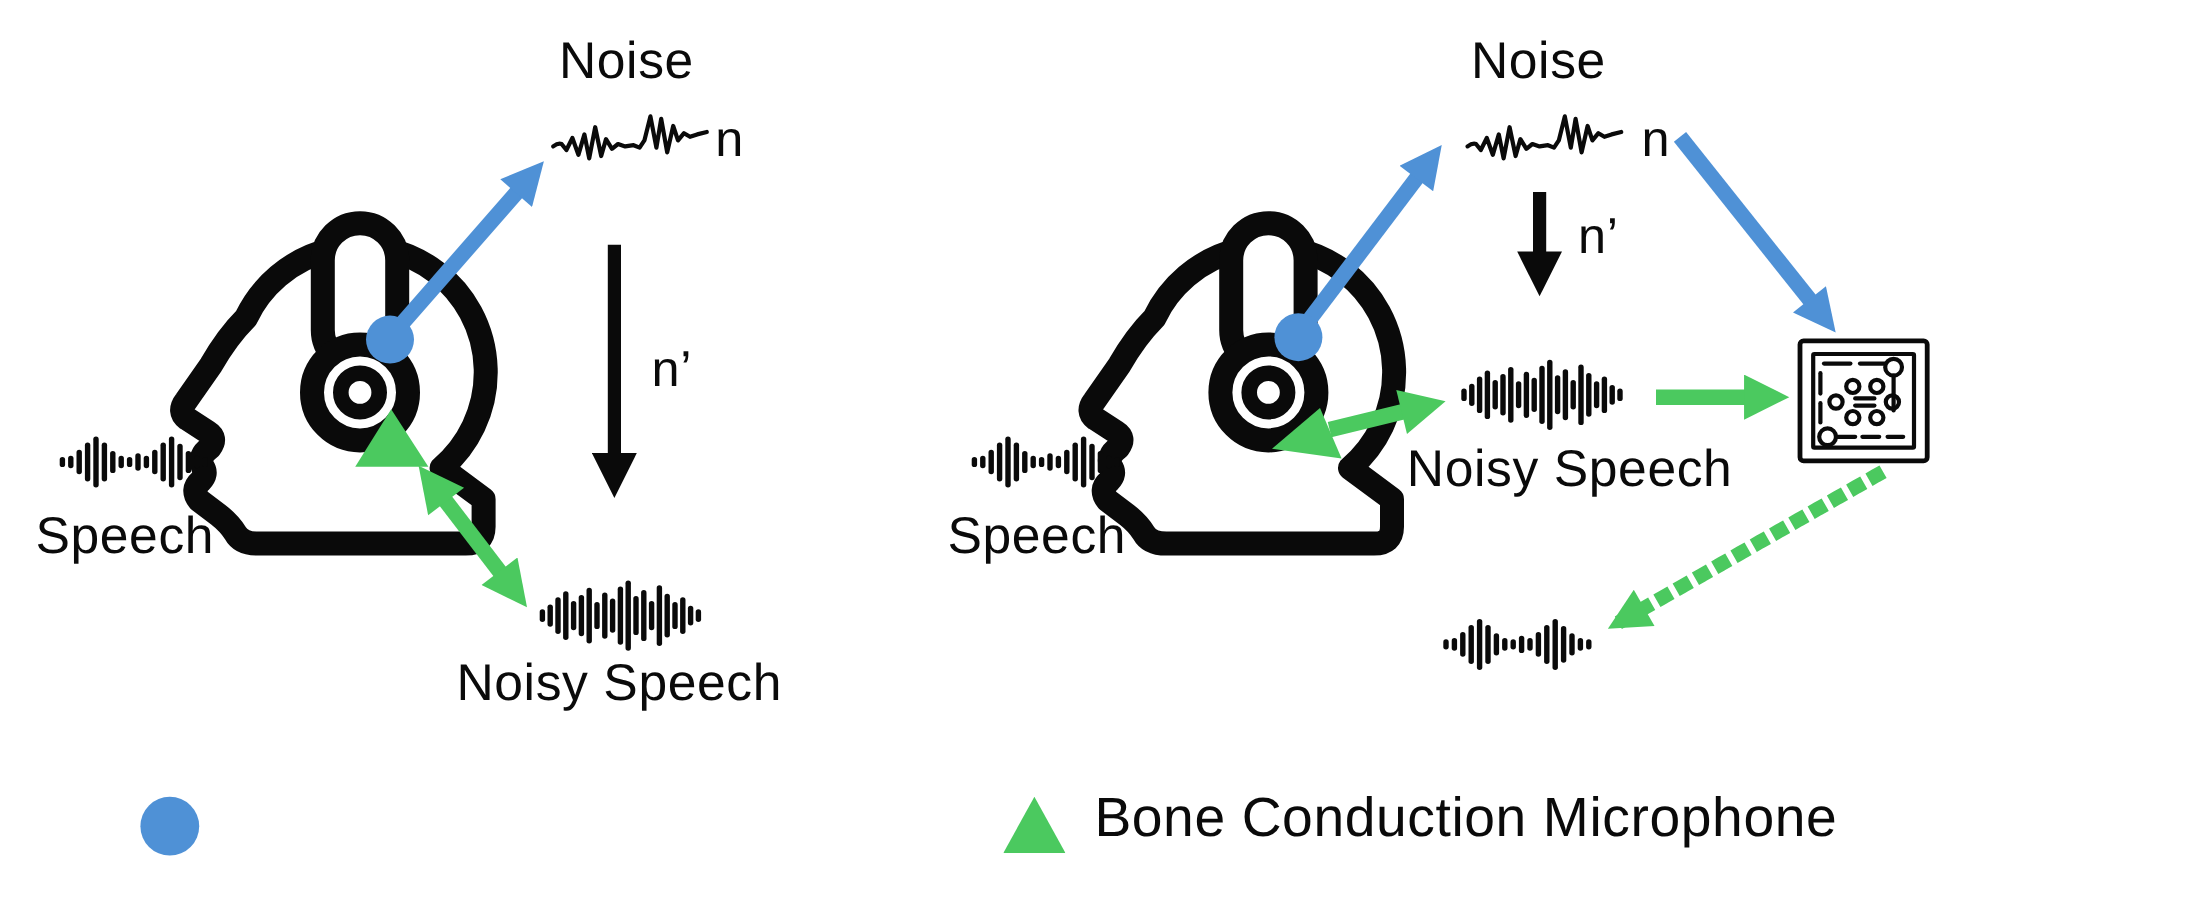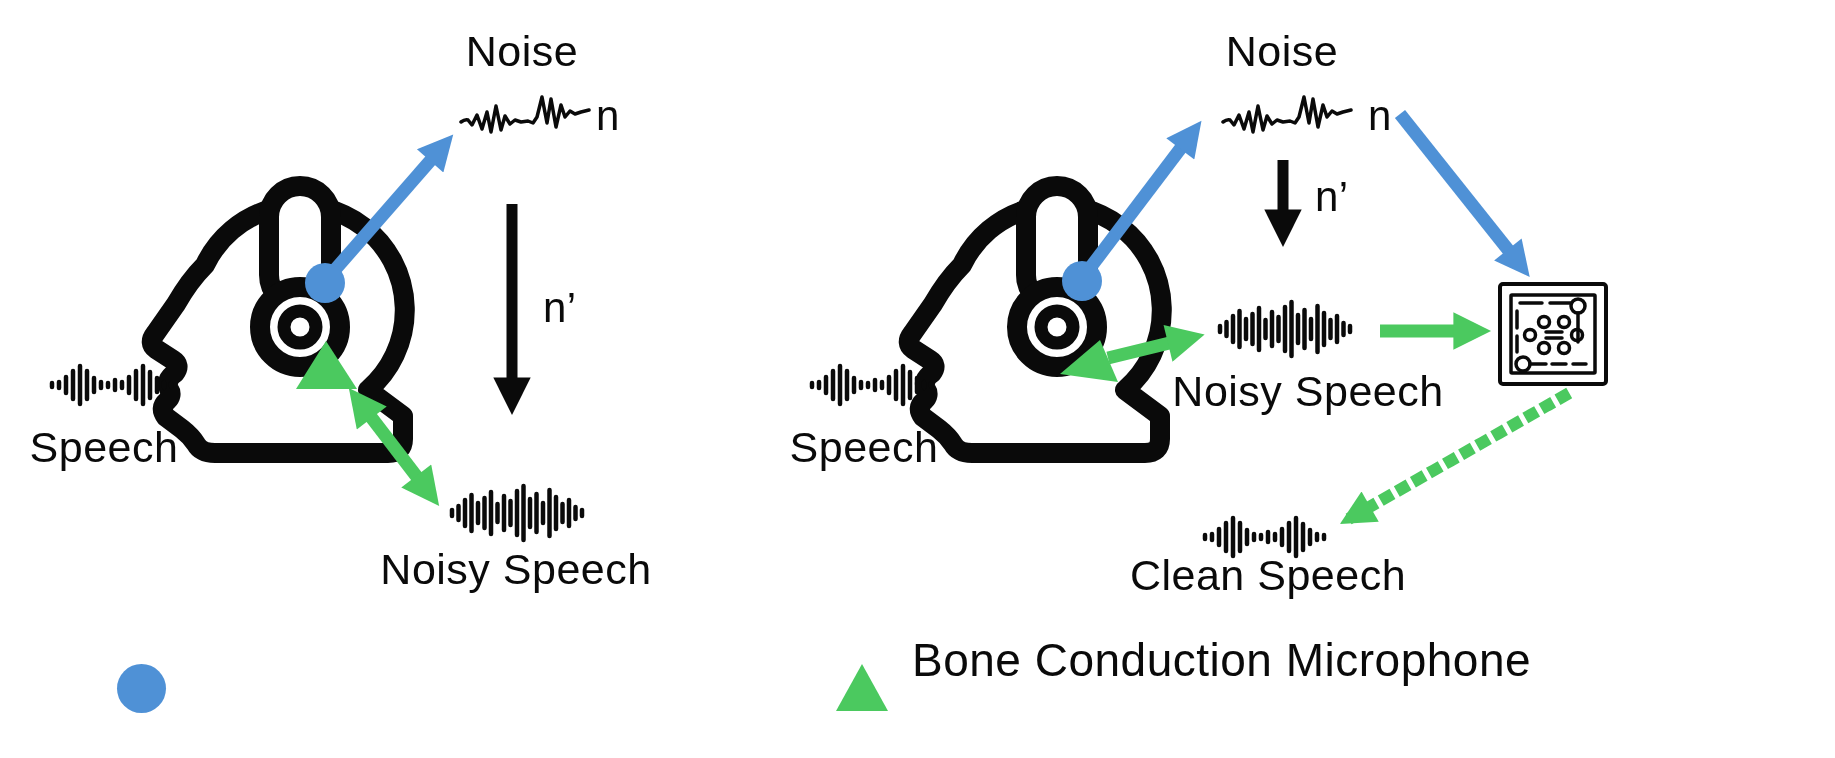--- a/index.html
+++ b/index.html
@@ -253,18 +253,17 @@
   <div class="lbl sym" style="left:596px;top:93px">n</div>
   <div class="lbl sym" style="left:543px;top:285px">n’</div>
   <div class="lbl centered" style="left:104px;top:424px">Speech</div>
   <div class="lbl centered" style="left:516px;top:546px">Noisy Speech</div>
 
   <div class="lbl centered" style="left:1282px;top:28px">Noise</div>
   <div class="lbl sym" style="left:1368px;top:93px">n</div>
   <div class="lbl sym" style="left:1315px;top:174px">n’</div>
   <div class="lbl centered" style="left:864px;top:424px">Speech</div>
   <div class="lbl centered" style="left:1308px;top:368px">Noisy Speech</div>
-  <div class="lbl centered" style="left:1268px;top:552px">Clean Speech</div>
 
   <div class="legend-dot" style="left:117px;top:664px"></div>
   <div class="legend-tri" style="left:836px;top:664px"></div>
-  <div class="legend-lbl" style="left:912px;top:636px">Bone Conduction Microphone</div>
+  <div class="legend-lbl" style="left:912px;top:657px">Bone Conduction Microphone</div>
 </div>
 
 </body></html>

